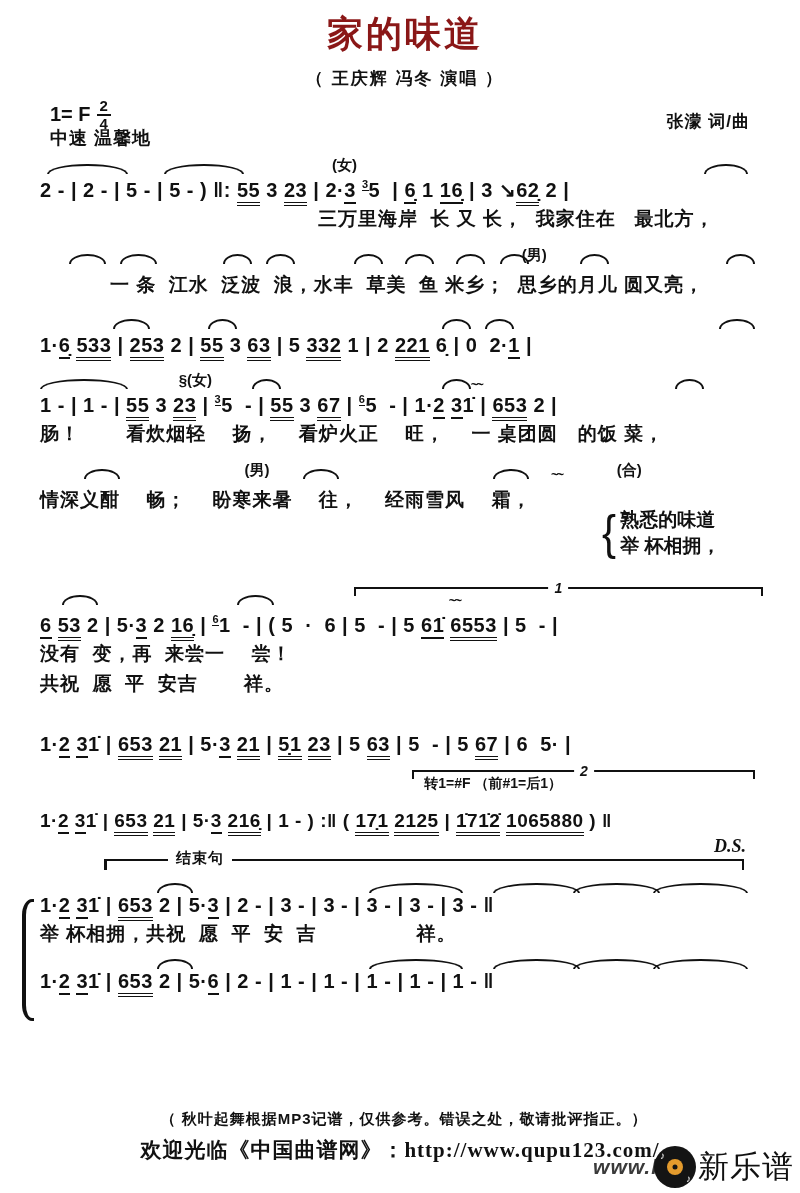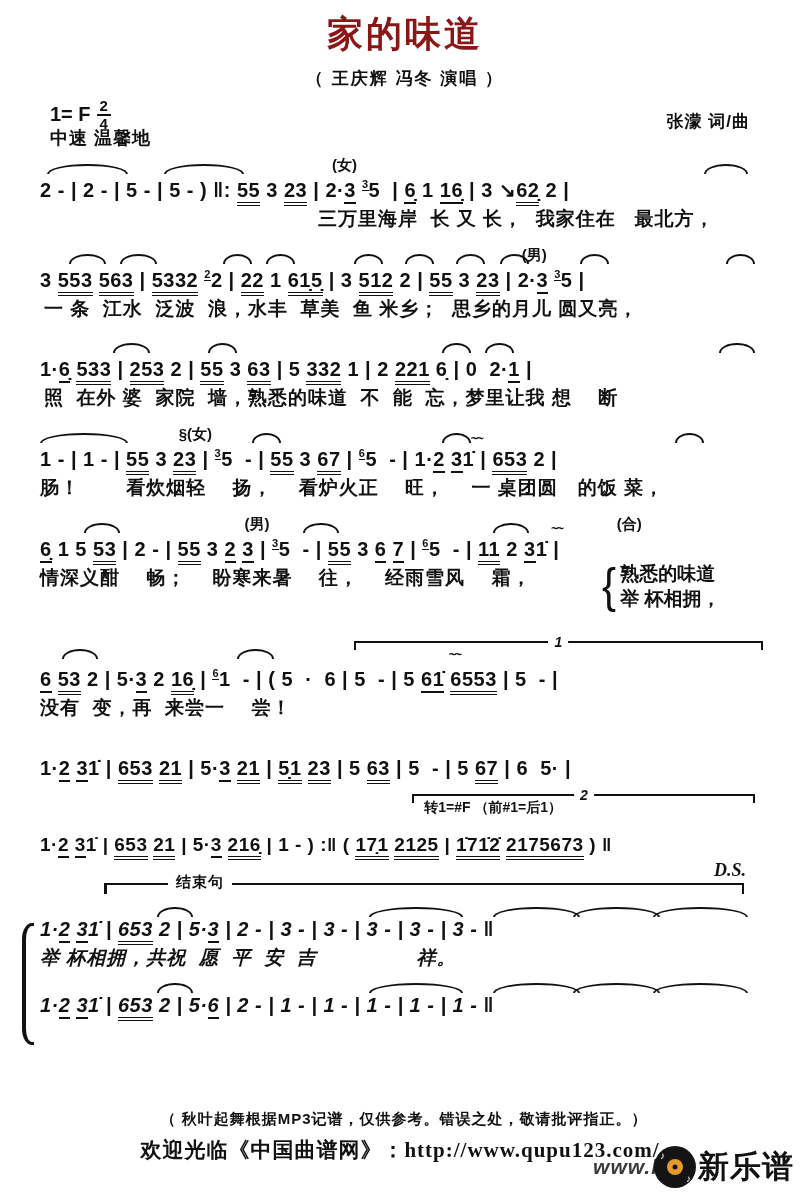--- a/index.html
+++ b/index.html
@@ -31,58 +31,58 @@
   .trill{position:absolute;font-size:13px;font-weight:bold;letter-spacing:-2px;}
   .volta{position:absolute;top:0;border-top:2px solid var(--ink);height:10px;}
   .volta:before,.volta:after{content:"";position:absolute;top:-2px;width:2px;height:9px;background:var(--ink);}
   .volta:before{left:0;} .volta:after{right:0;}
   .volta .vnum{position:absolute;left:50%;top:-9px;transform:translateX(-50%);
        background:#fff;padding:0 6px;font-size:14px;font-weight:bold;font-style:italic;}
   .volta .vsub{position:absolute;left:8px;top:3px;background:#fff;padding:0 4px;
        font-size:14px;font-weight:bold;white-space:nowrap;}
   .ln1{padding-top:6px;margin-top:10px;}
   .ln2 .lyr{margin-left:278px;}
-  .ln3 .lyr,.ln4 .lyr{margin-left:4px;}
+  .ln3 .lyr,.ln4 .lyr{margin-left:4px;text-align:center;}
   .ln7{padding-top:26px;}
   .ln9{padding-top:40px;margin-bottom:26px;}
   .ln9 .notes{font-size:19px;}
   .ln6{min-height:112px;}
   .side{position:absolute;left:77%;top:46px;display:flex;align-items:center;}
   .side .brace{font-size:42px;font-weight:400;line-height:1;margin-right:4px;transform:scaleY(1.15);}
   .side .rows{font-size:19px;font-weight:bold;line-height:1.35;white-space:pre;}
   .ds{position:absolute;right:24px;bottom:-24px;font-size:18px;font-weight:bold;font-style:italic;
       font-family:"Liberation Serif", serif;}
 
   
   .endingbar{position:relative;margin:18px 26px 0 64px;border-top:2.5px solid var(--ink);height:12px;}
   .endingbar:before,.endingbar:after{content:"";position:absolute;top:0;width:2.5px;height:9px;background:var(--ink);}
   .endingbar:before{left:0;} .endingbar:after{right:0;}
   .endingbar .elabel{position:absolute;left:64px;top:-12px;background:#fff;padding:0 8px;
       font-size:15px;font-weight:bold;letter-spacing:1px;}
-  .finale{position:relative;font-style:italic;}
+  .finale{position:relative;}
   .sysbrace{position:absolute;left:-18px;top:24px;height:122px;width:12px;
       border-left:4px solid var(--ink);border-top:3px solid var(--ink);border-bottom:3px solid var(--ink);
       border-radius:10px 0 0 10px / 16px 0 0 16px;}
   .finale .line{margin-top:4px;padding-top:18px;}
 
   
   .footnote{position:absolute;top:1110px;left:0;width:100%;text-align:center;
       font-size:15px;font-weight:bold;letter-spacing:1px;padding-left:8px;}
   .siteline{position:absolute;top:1136px;left:0;width:100%;text-align:center;
       font-size:21px;font-weight:bold;letter-spacing:1px;font-family:"Liberation Serif", serif;}
   .logo{position:absolute;top:1146px;right:6px;display:flex;align-items:center;}
   .logo .www{font-size:21px;font-weight:bold;font-style:italic;color:#3a3a3a;letter-spacing:1px;margin-right:-4px;}
   .vinyl{width:42px;height:42px;border-radius:50%;background:#141414;position:relative;flex:0 0 auto;}
   .vinyl .ring{position:absolute;left:50%;top:50%;width:16px;height:16px;border-radius:50%;
       background:var(--vinyl-orange);transform:translate(-50%,-50%);}
   .vinyl .hole{position:absolute;left:50%;top:50%;width:5px;height:5px;border-radius:50%;
       background:#141414;transform:translate(-50%,-50%);}
   .vinyl .n1,.vinyl .n2{position:absolute;color:#fff;font-size:10px;}
   .vinyl .n1{left:6px;top:4px;} .vinyl .n2{right:5px;bottom:4px;}
-  .logo .brand{font-size:31px;font-weight:700;letter-spacing:1px;margin-left:2px;}
+  .logo .brand{font-size:31px;font-weight:400;letter-spacing:1px;margin-left:2px;}
 </style>
 </head>
 <body>
 
 <div class="page">
 
   <div class="title">家的味道</div>
   <div class="subtitle">（ 王庆辉  冯冬  演唱 ）</div>
 
   <div class="meta">
@@ -111,76 +111,74 @@
         <div class="arc" style="left: 11%; width: 5%; top: 8px;"></div>
         <div class="arc" style="left: 25%; width: 4%; top: 8px;"></div>
         <div class="arc" style="left: 31%; width: 4%; top: 8px;"></div>
         <div class="arc" style="left: 43%; width: 4%; top: 8px;"></div>
         <div class="arc" style="left: 50%; width: 4%; top: 8px;"></div>
         <div class="arc" style="left: 57%; width: 4%; top: 8px;"></div>
         <div class="arc" style="left: 63%; width: 4%; top: 8px;"></div>
         <div class="arc" style="left: 74%; width: 4%; top: 8px;"></div>
         <div class="arc" style="left: 94%; width: 4%; top: 8px;"></div>
         <span class="voice" style="left: 66%;">(男)</span>
-        <div class="notes">3 <span class="u2">553</span> <span class="u2">563</span> | <span class="u2">5332</span> <span class="gr">2</span>2 | <span class="u2">22</span> 1 <span class="u2">61̣5̣</span> | 3 <span class="u2">512</span> 2 | <span class="u2">55</span> 3 <span class="u2">23</span> | 2·<span class="u1">3</span> <span class="gr">3</span>5 |</div>
         <div class="lyr">一 条  江水  泛波  浪，水丰  草美  鱼 米乡；  思乡的月儿 圆又亮，</div>
       </div>
       <div class="line ln4">
         <div class="arc" style="left: 10%; width: 5%; top: 8px;"></div>
         <div class="arc" style="left: 23%; width: 4%; top: 8px;"></div>
         <div class="arc" style="left: 55%; width: 4%; top: 8px;"></div>
         <div class="arc" style="left: 61%; width: 4%; top: 8px;"></div>
         <div class="arc" style="left: 93%; width: 5%; top: 8px;"></div>
         <div class="notes">1·<span class="u1">6̣</span> <span class="u2">533</span> | <span class="u2">253</span> 2 | <span class="u2">55</span> 3 <span class="u2">63</span> | 5 <span class="u2">332</span> 1 | 2 <span class="u2">221</span> 6̣ | 0  2·<span class="u1">1</span> |</div>
-        <div class="lyr">照  在外 婆  家院  墙，熟悉的味道  不  能  忘，梦里让我 想　 断</div>
       </div>
       <div class="line ln5">
         <div class="arc" style="left: 0%; width: 12%; top: 8px;"></div>
         <div class="arc" style="left: 29%; width: 4%; top: 8px;"></div>
         <div class="arc" style="left: 55%; width: 4%; top: 8px;"></div>
         <div class="arc" style="left: 87%; width: 4%; top: 8px;"></div>
         <span class="voice" style="left: 19%;">§(女)</span>
         <span class="trill" style="left: 59%; top: 6px;">~~</span>
         <div class="notes">1 - | 1 - | <span class="u2">55</span> 3 <span class="u2">23</span> | <span class="gr">3</span>5  - | <span class="u2">55</span> 3 <span class="u2">67</span> | <span class="gr">6</span>5  - | 1·<span class="u1">2</span> <span class="u1">3</span>1̇ | <span class="u2">653</span> 2 |</div>
         <div class="lyr">肠！　　 看炊烟轻　 扬，　 看炉火正　 旺，　 一 桌团圆　的饭 菜，</div>
       </div>
       <div class="line ln6">
         <div class="arc" style="left: 6%; width: 5%; top: 8px;"></div>
         <div class="arc" style="left: 36%; width: 5%; top: 8px;"></div>
         <div class="arc" style="left: 62%; width: 5%; top: 8px;"></div>
         <span class="voice" style="left: 28%;">(男)</span>
         <span class="voice" style="left: 79%;">(合)</span>
         <span class="trill" style="left: 70%; top: 6px;">~~</span>
-        <div class="notes"><span class="u1">6̣</span> 1 5 <span class="u2">53</span> | 2 - | <span class="u2">55</span> 3 <span class="u1">2</span> <span class="u1">3</span> | <span class="gr">3</span>5  - | <span class="u2">55</span> 3 <span class="u1">6</span> <span class="u1">7</span> | <span class="gr">6</span>5  - | <span class="u2">11</span> 2 <span class="u1">3</span>1̇ |</div>
         <div class="lyr">情深义酣　 畅；　 盼寒来暑　 往，　 经雨雪风　 霜，</div>
         <div class="side">
           <span class="brace">{</span>
           <div class="rows">熟悉的味道
 举 杯相拥，</div>
         </div>
       </div>
       <div class="line ln7">
         <div class="arc" style="left: 3%; width: 5%; top: 8px;"></div>
         <div class="arc" style="left: 27%; width: 5%; top: 8px;"></div>
         <span class="trill" style="left: 56%; top: 6px;">~~</span>
         <div class="volta" style="left: 43%; width: 56%;">
           <span class="vnum">1</span>
         </div>
         <div class="notes"><span class="u1">6</span> <span class="u2">53</span> 2 | 5·<span class="u1">3</span> 2 <span class="u2">16̣</span> | <span class="gr">6</span>1  - | ( 5  ·  6 | 5  - | 5 <span class="u1">61̇</span> <span class="u2">6553</span> | 5  - |</div>
         <div class="lyr">没有  变，再  来尝一　 尝！</div>
+        <div class="lyr">共祝  愿  平  安吉　　 祥。</div>
       </div>
       <div class="line ln8">
         <div class="notes">1·<span class="u1">2</span> <span class="u1">3</span>1̇ | <span class="u2">653</span> <span class="u2">21</span> | 5·<span class="u1">3</span> <span class="u2">21</span> | <span class="u2">5̣1</span> <span class="u2">23</span> | 5 <span class="u2">63</span> | 5  - | 5 <span class="u2">67</span> | 6  5· |</div>
       </div>
       <div class="line ln9">
         <div class="volta" style="left: 51%; width: 47%;">
           <span class="vnum">2</span>
           <span class="vsub">转1=#F （前#1=后1）</span>
         </div>
-        <div class="notes">1·<span class="u1">2</span> <span class="u1">3</span>1̇ | <span class="u2">653</span> <span class="u2">21</span> | 5·<span class="u1">3</span> <span class="u2">216̣</span> | 1 - ) :‖ ( <span class="u2">17̣1</span> <span class="u2">2125</span> | <span class="u2">1̇71̇2̇</span> <span class="u2">2175673</span> ) ‖</div>
+        <div class="notes">1·<span class="u1">2</span> <span class="u1">3</span>1̇ | <span class="u2">653</span> <span class="u2">21</span> | 5·<span class="u1">3</span> <span class="u2">216̣</span> | 1 - ) :‖ ( <span class="u2">17̣1</span> <span class="u2">2125</span> | <span class="u2">1̇71̇2̇</span> <span class="u2">1065880</span> ) ‖</div>
         <div class="ds">D.S.</div>
       </div>
     </div>
 
   <div class="endingbar">
     <span class="elabel">结束句</span>
   </div>
 
   <div class="finale">
     <div class="sysbrace"></div>

